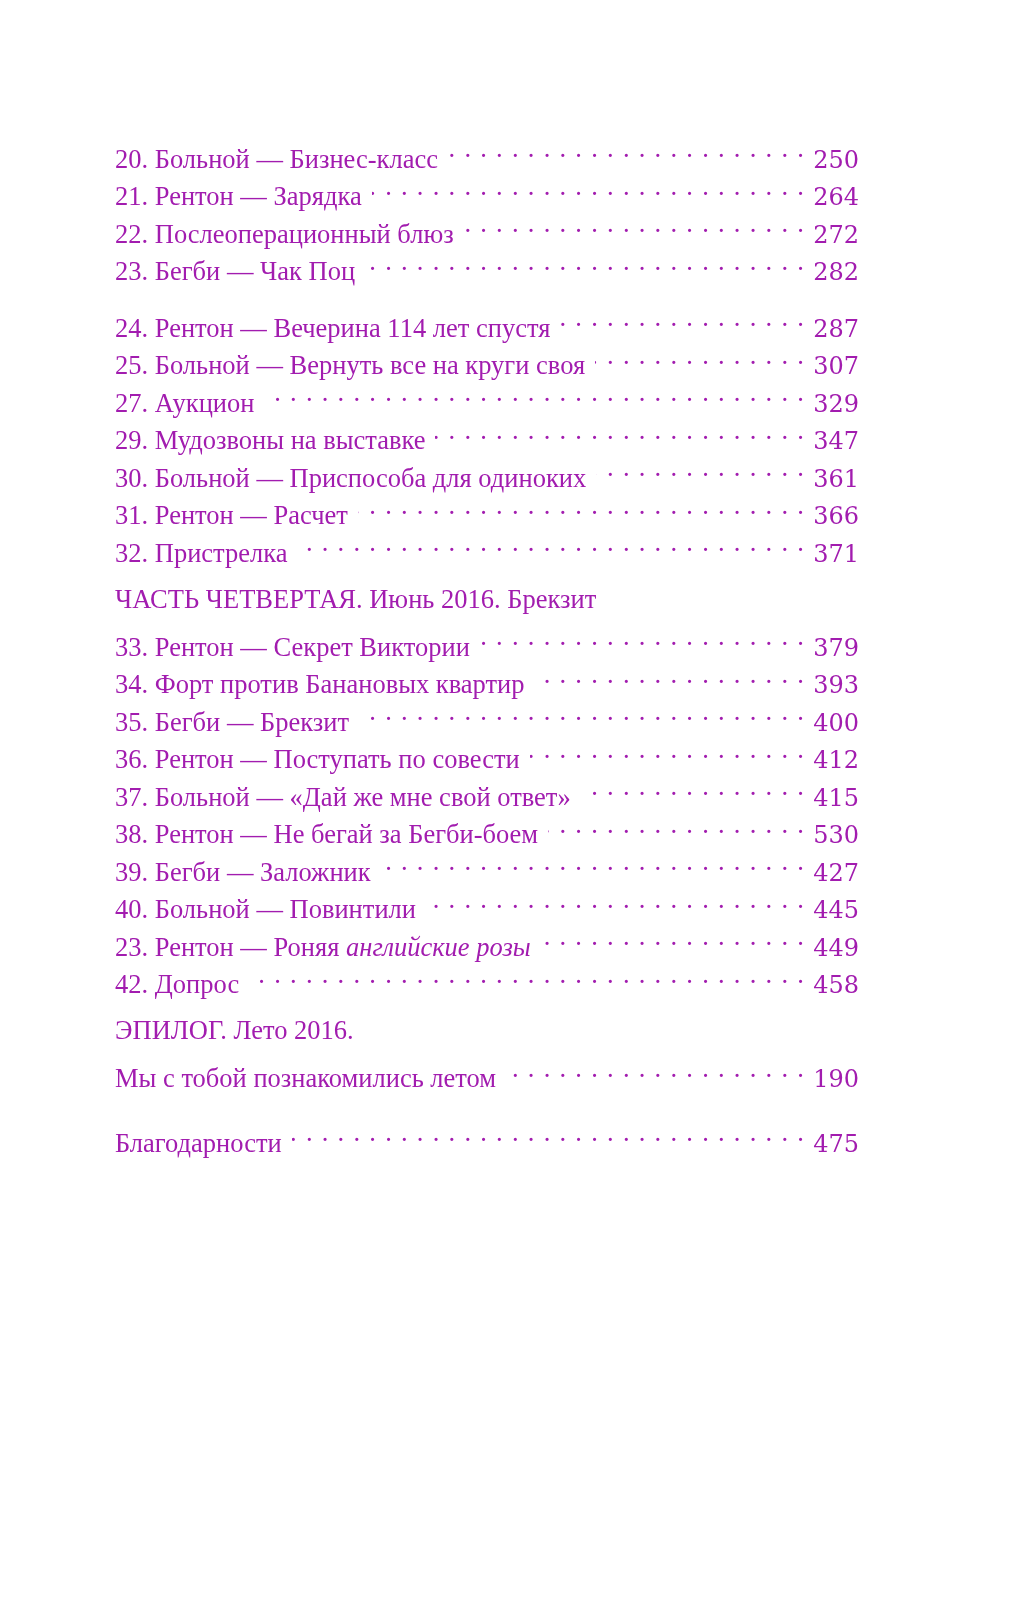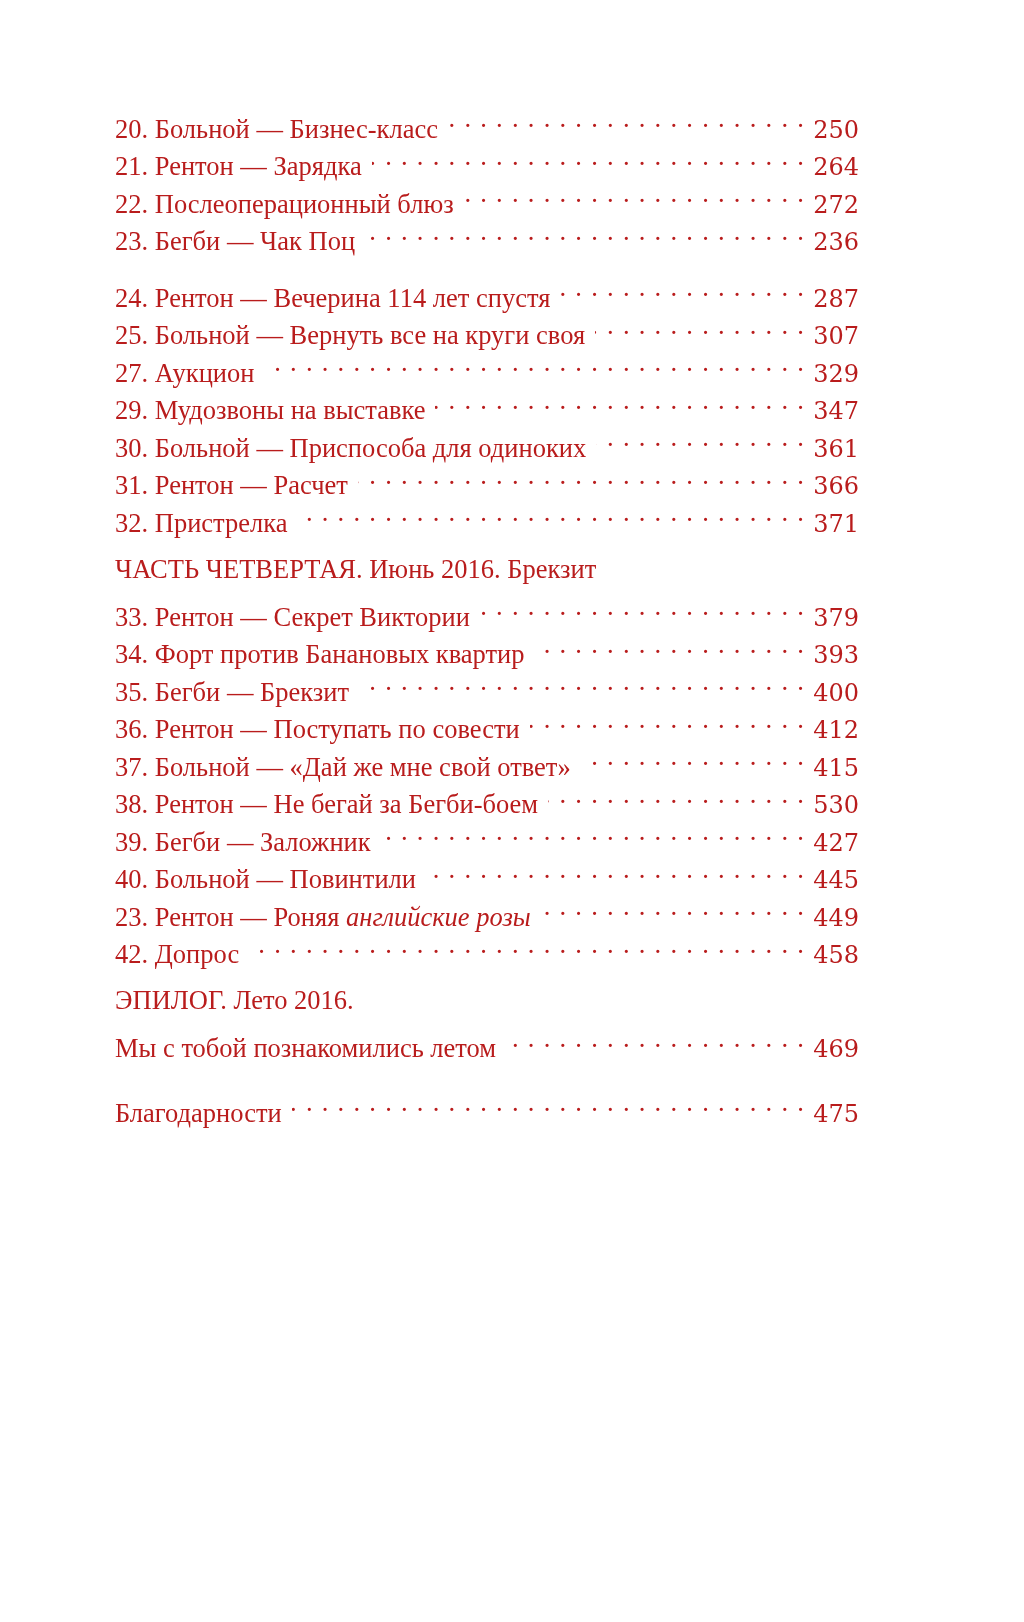--- a/index.html
+++ b/index.html
@@ -1,20 +1,20 @@
 <!DOCTYPE html>
 <html><head>
 <meta charset="utf-8">
 <style>
   html, body { margin: 0; padding: 0; background: #ffffff; }
   body { width: 1024px; height: 1622px; position: relative; overflow: hidden; }
   .page {
-    position: absolute; left: 115px; top: 100px; width: 744px;
+    position: absolute; left: 115px; top: 130px; width: 744px;
     font-family: "Liberation Serif", "DejaVu Serif", serif;
-    font-size: 26.5px; color: #b91c1c; line-height: 37.5px;
+    font-size: 26.5px; color: #a21caf; line-height: 37.5px;
   }
   .row { display: flex; align-items: baseline; height: 37.5px; white-space: nowrap; }
   .title { flex: 0 0 auto; }
   .title i { font-style: italic; }
   .dots {
     flex: 1 1 auto; overflow: hidden; margin: 0 8px 0 10px;
     position: relative; height: 37.5px;
   }
   .dots::before {
     content: ". . . . . . . . . . . . . . . . . . . . . . . . . . . . . . . . . . . . . . . . . . . . . . . . . . . . . . . . . . . . . . . . . . . . . . . . . . . . . . . . . . . . . . . . . . . . . . . . . . . . . . . . .";
@@ -41,21 +41,21 @@
     <span class="page-num">264</span>
   </div>
   <div class="row">
     <span class="title">22. Послеоперационный блюз</span>
     <span class="dots"></span>
     <span class="page-num">272</span>
   </div>
   <div class="row">
     <span class="title">23. Бегби — Чак Поц</span>
     <span class="dots"></span>
-    <span class="page-num">236</span>
+    <span class="page-num">282</span>
   </div>
 
   <div class="gap"></div>
 
   <div class="row">
     <span class="title">24. Рентон — Вечерина 114 лет спустя</span>
     <span class="dots"></span>
     <span class="page-num">287</span>
   </div>
   <div class="row">
@@ -142,21 +142,21 @@
     <span class="dots"></span>
     <span class="page-num">458</span>
   </div>
 
   <div class="gap"></div>
 
   <div class="heading">ЭПИЛОГ. Лето 2016.</div>
   <div class="row">
     <span class="title">Мы с тобой познакомились летом</span>
     <span class="dots"></span>
-    <span class="page-num">469</span>
+    <span class="page-num">190</span>
   </div>
 
   <div class="gap-lg"></div>
 
   <div class="row">
     <span class="title">Благодарности</span>
     <span class="dots"></span>
     <span class="page-num">475</span>
   </div>
 </div>

